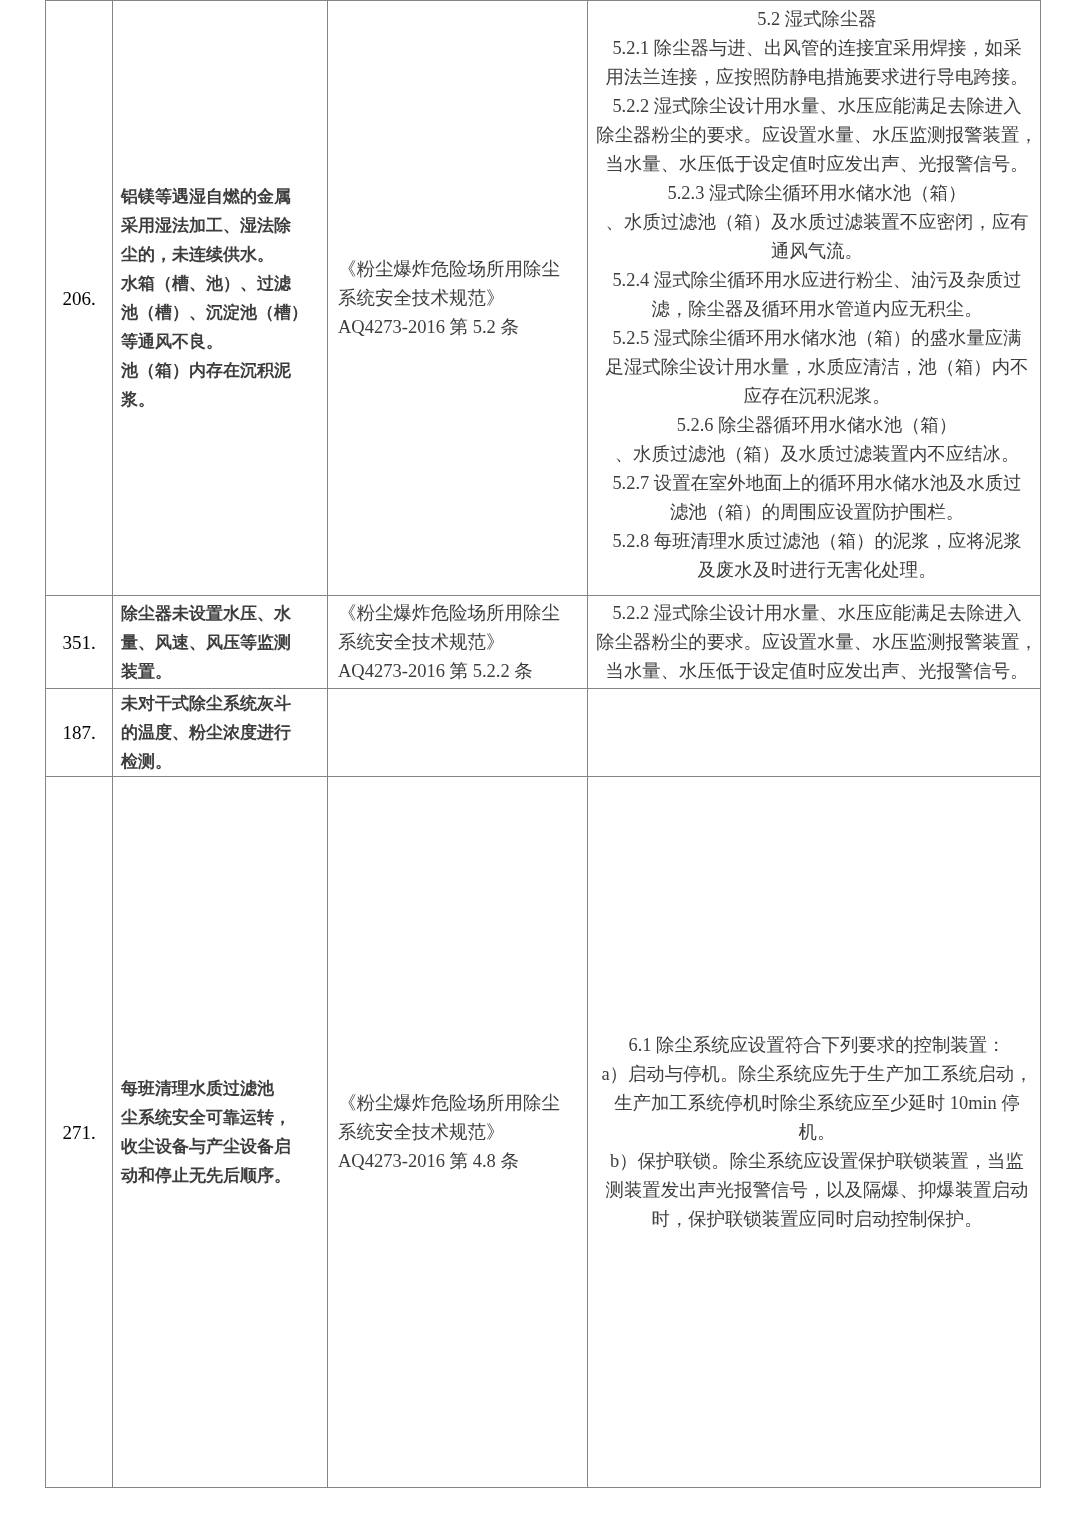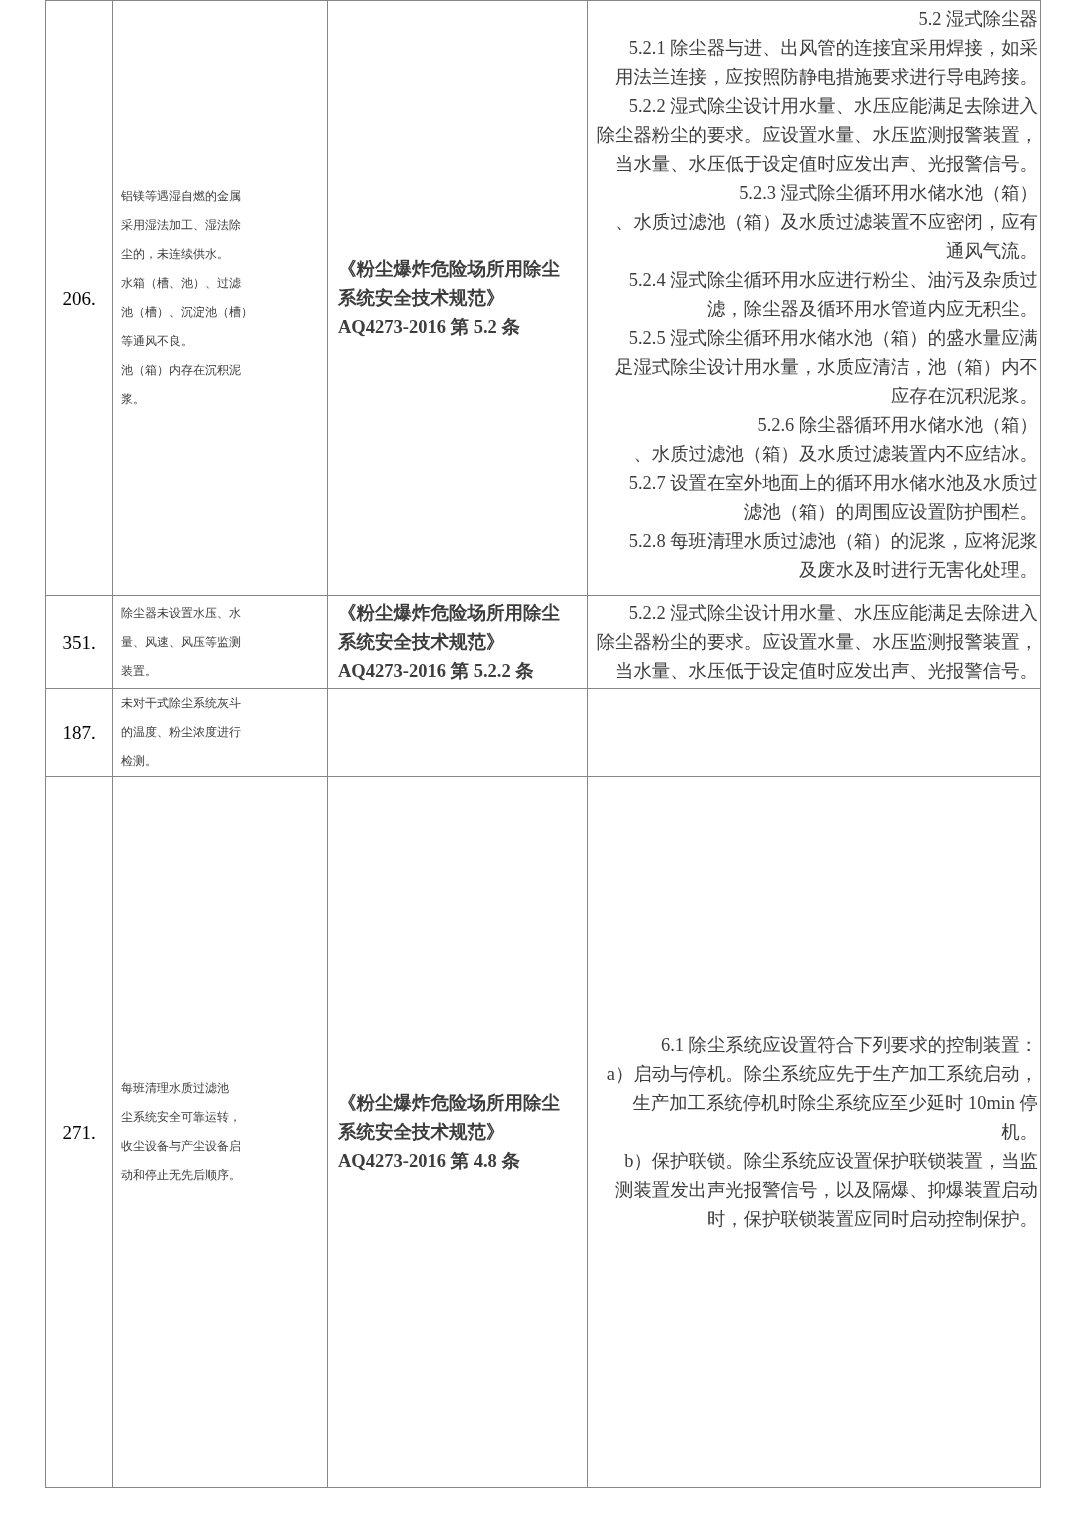--- a/index.html
+++ b/index.html
@@ -47,37 +47,37 @@
   tr.r2 { height: 83px; }
   tr.r3 { height: 711px; }
 
   td.num {
     text-align: center;
     font-size: 19px;
     line-height: 29px;
     color: #000000;
   }
   td.hazard {
-    font-size: 12px;
+    font-size: 17px;
     line-height: 29px;
     padding: 0 1px 0 8px;
     text-align: left;
+    font-weight: bold;
   }
   td.basis {
     font-size: 18.5px;
     line-height: 29px;
     padding: 0 4px 0 10px;
     text-align: left;
-    font-weight: bold;
   }
   td.req {
     font-size: 18.4px;
     line-height: 29px;
     padding: 0 2px 0 8px;
-    text-align: right;
+    text-align: center;
   }
   td.req.top {
     vertical-align: top;
     padding-top: 4px;
   }
 </style>
 </head>
 <body>
 
 <div class="page">

